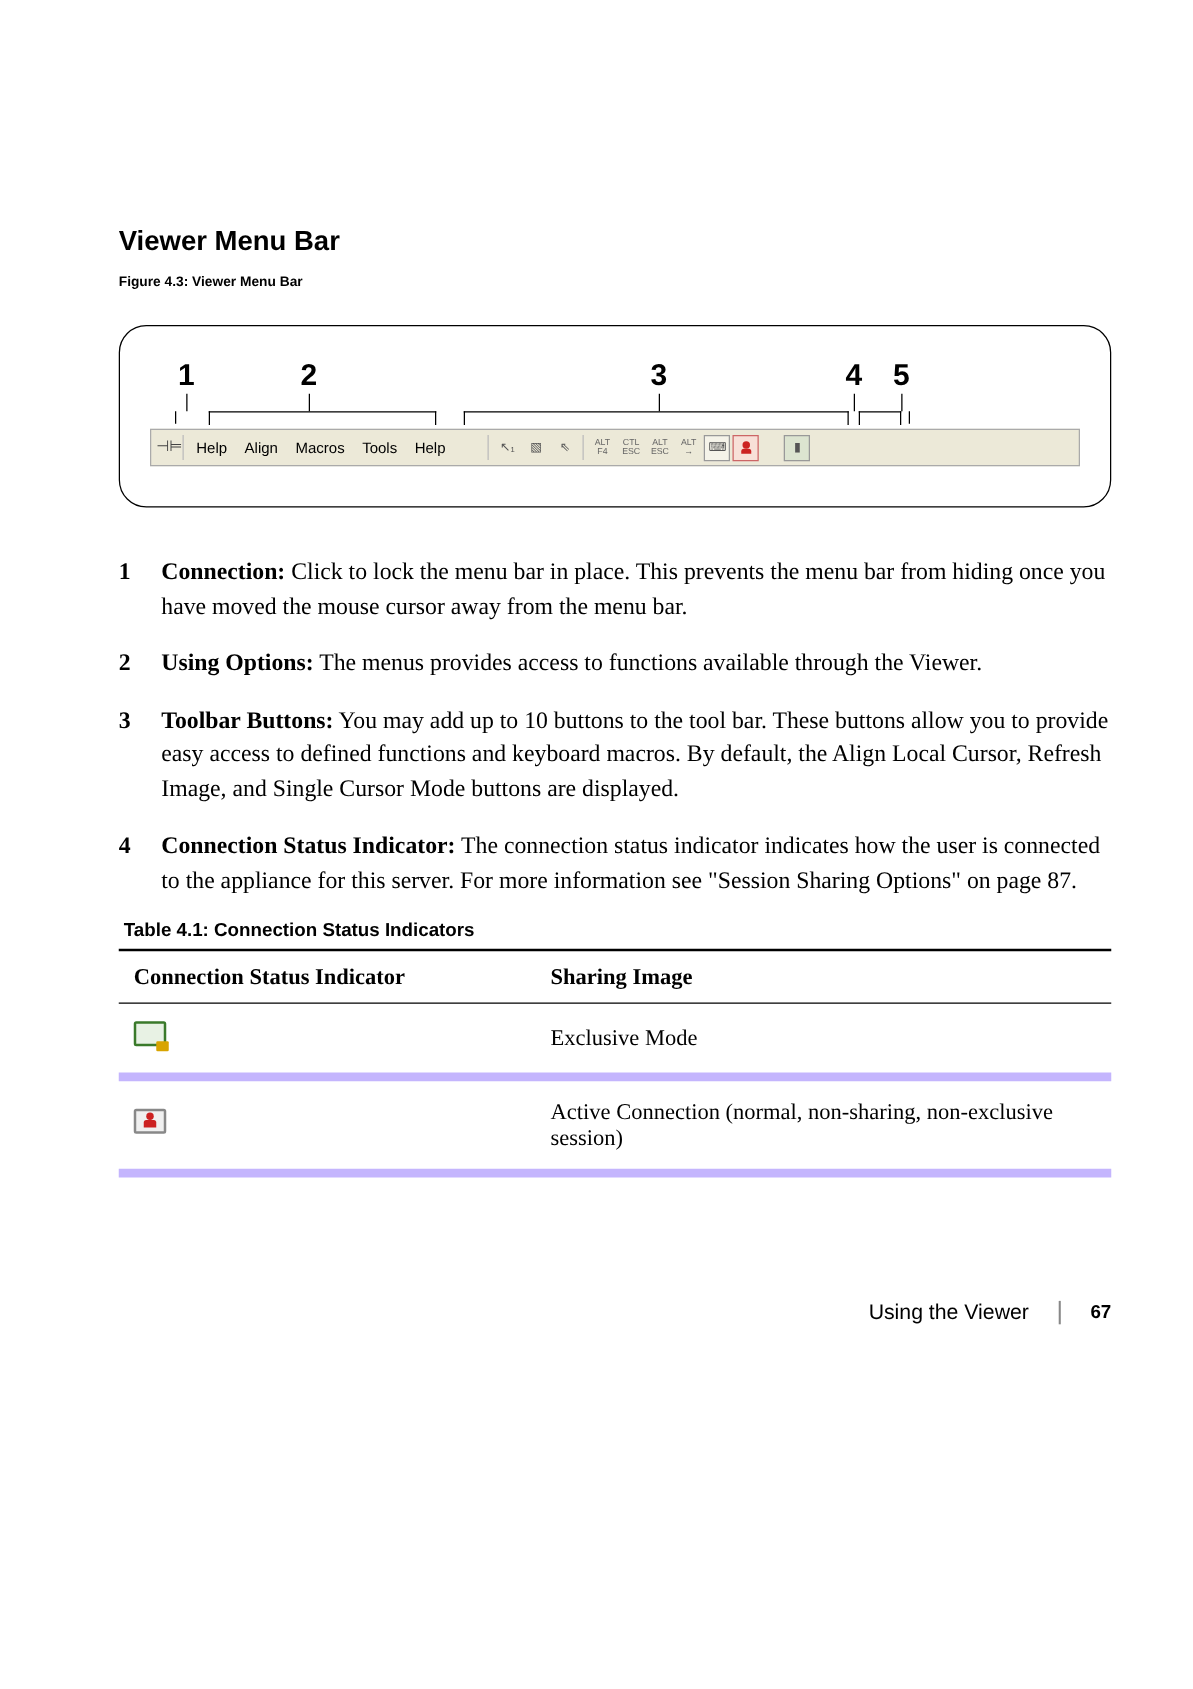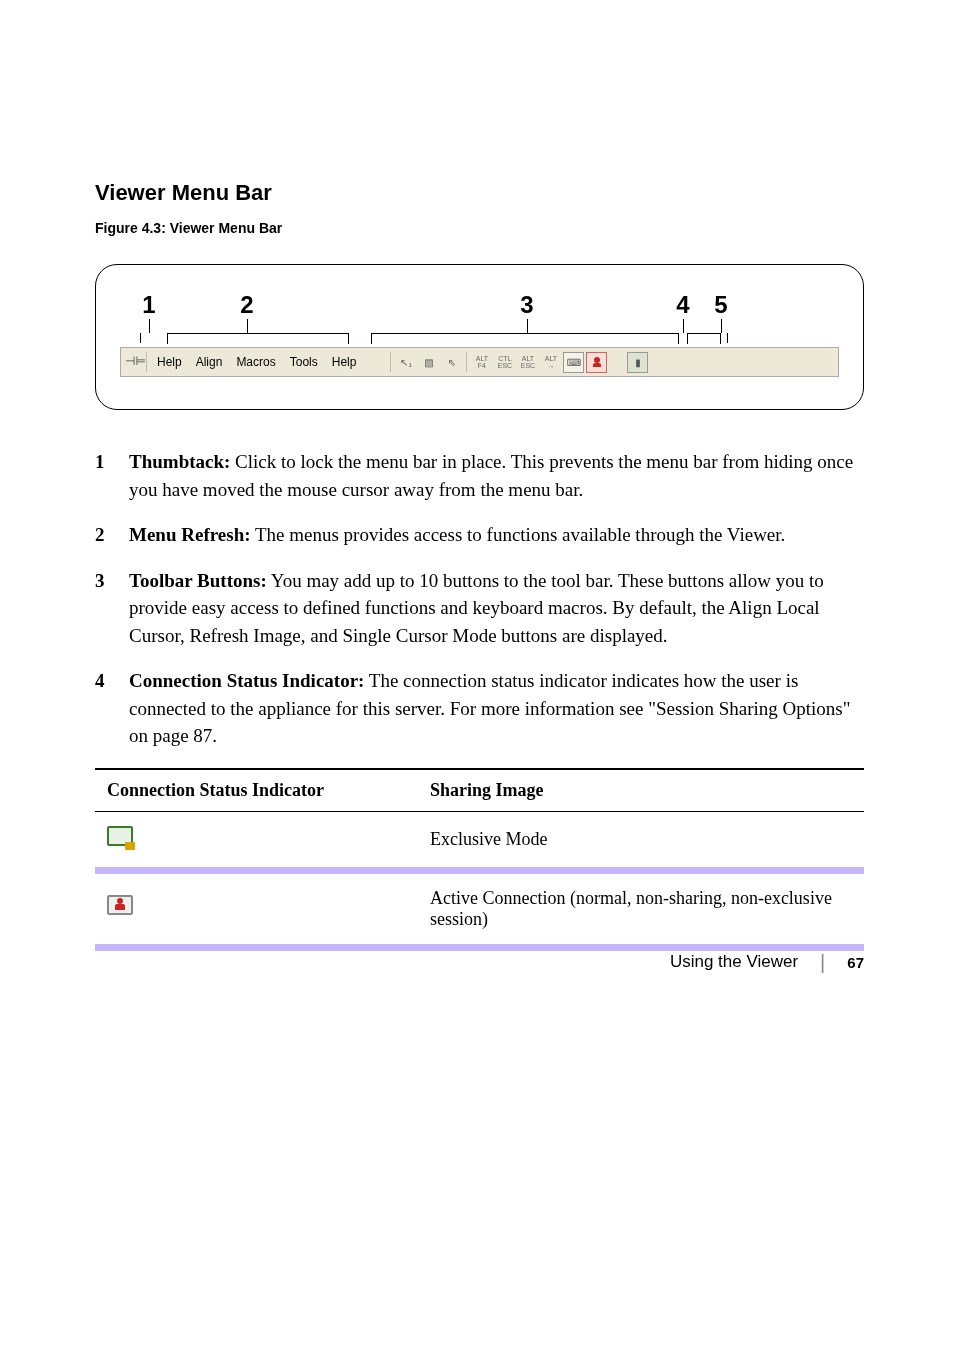--- a/index.html
+++ b/index.html
@@ -4,32 +4,32 @@
 <style>
   body {
     margin: 0;
     padding: 0;
     font-family: Georgia, 'Times New Roman', serif;
     background: #fff;
     color: #000;
     width: 954px;
   }
   .page {
-    padding: 180px 90px 40px 95px;
+    padding: 180px 65px 40px 95px;
   }
   .section-heading {
     font-family: Arial, Helvetica, sans-serif;
     font-weight: bold;
     font-size: 22px;
     margin: 0 0 14px 0;
   }
   .figure-caption {
     font-family: Arial, Helvetica, sans-serif;
     font-weight: bold;
-    font-size: 14px;
+    font-size: 11px;
     margin: 4px 0 28px 0;
   }
   .figure-frame {
     border: 1.5px solid #000;
     border-radius: 22px;
     padding: 28px 24px 32px 24px;
     margin-bottom: 38px;
   }
   .callout-row {
     display: flex;
@@ -210,20 +210,21 @@
     width:10px;height:6px;
     background:#c22; left:0; top:6px;
     border-radius:2px 2px 0 0;
   }
   .footer {
     display: flex;
     justify-content: flex-end;
     align-items: center;
     font-family: Arial, Helvetica, sans-serif;
     font-size: 17px;
+    margin-top: 96px;
     gap: 22px;
     text-align: center;
   }
   .footer .sep {
     color: #888;
     font-size: 20px;
   }
   .footer .pagenum {
     font-weight: bold;
     font-size: 15px;
@@ -318,36 +319,37 @@
         </span>
       </span>
       <span style="width:18px"></span>
       <span class="mb-icon boxed" style="background:#dce4d0;">▮</span>
     </div>
   </div>
 
   <div class="num-list">
     <div class="num-item">
       <div class="num">1</div>
-      <div class="txt"><span class="lead">Thumbtack:</span><span> Click to lock the menu bar in place. This prevents the menu bar from hiding once you have moved the mouse cursor away from the menu bar.</span></div>
+      <div class="txt"><span class="lead">Connection:</span><span> Click to lock the menu bar in place. This prevents the menu bar from hiding once you have moved the mouse cursor away from the menu bar.</span></div>
     </div>
     <div class="num-item">
       <div class="num">2</div>
-      <div class="txt"><span class="lead">Menu Refresh:</span><span> The menus provides access to functions available through the Viewer.</span></div>
+      <div class="txt"><span class="lead">Using Options:</span><span> The menus provides access to functions available through the Viewer.</span></div>
     </div>
     <div class="num-item">
       <div class="num">3</div>
       <div class="txt"><span class="lead">Toolbar Buttons:</span><span> You may add up to 10 buttons to the tool bar. These buttons allow you to provide easy access to defined functions and keyboard macros. By default, the Align Local Cursor, Refresh Image, and Single Cursor Mode buttons are displayed.</span></div>
     </div>
     <div class="num-item">
       <div class="num">4</div>
       <div class="txt"><span class="lead">Connection Status Indicator:</span><span> The connection status indicator indicates how the user is connected to the appliance for this server. For more information see "Session Sharing Options" on page 87.</span></div>
     </div>
   </div>
 
+  <div class="table-caption">Table 4.1: Connection Status Indicators</div>
 
   <table class="status">
     <thead>
       <tr>
         <th style="width:42%">Connection Status Indicator</th>
         <th>Sharing Image</th>
       </tr>
     </thead>
     <tbody>
       <tr>

